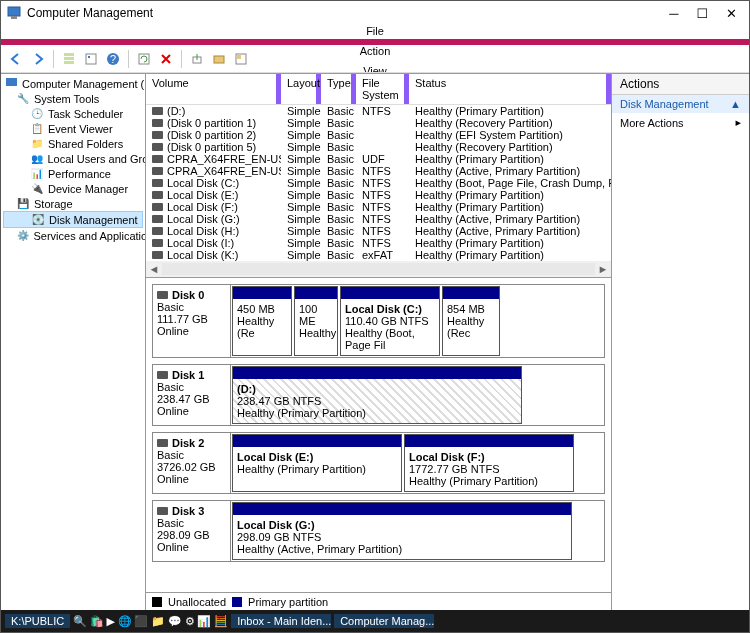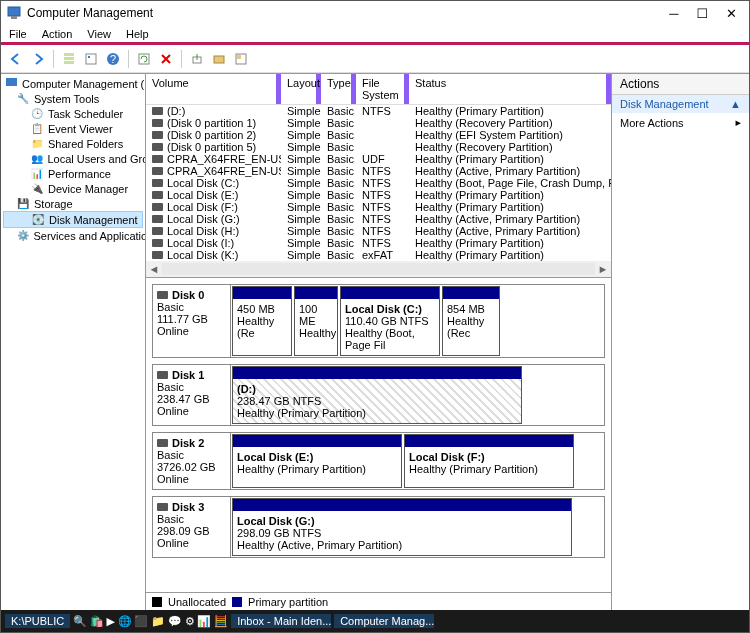--- a/index.html
+++ b/index.html
@@ -1,21 +1,21 @@
 <!DOCTYPE html>
 <html><head>
 <meta charset="utf-8">
 <style>
 * { box-sizing: border-box; margin: 0; padding: 0; font-family: "Segoe UI", Tahoma, sans-serif; font-size: 11px; }
 body { background: #fff; width: 750px; height: 633px; border: 1px solid #555; overflow: hidden; display: flex; flex-direction: column; }
 .titlebar { height: 24px; display: flex; align-items: center; padding: 0 6px; background: #fff; }
 .titlebar .title { margin-left: 6px; font-size: 12px; }
 .titlebar .ctl { margin-left: auto; display: flex; gap: 18px; padding-right: 6px; }
 .titlebar .ctl span { font-size: 13px; }
-.menubar { height: 20px; display: flex; align-items: center; gap: 15px; padding: 0 8px; border-bottom: 3px solid #be185d; }
+.menubar { height: 20px; display: flex; align-items: center; gap: 8px; padding: 0 8px; border-bottom: 6px solid #be185d; flex-direction: column; }
 .toolbar { height: 28px; display: flex; align-items: center; gap: 4px; padding: 0 6px; border-bottom: 1px solid #ddd; }
 .tb-btn { width: 18px; height: 18px; display: inline-flex; align-items: center; justify-content: center; }
 .sep { width: 1px; height: 18px; background: #ccc; margin: 0 2px; }
 .workarea { flex: 1; display: flex; border-top: 1px solid #999; min-height: 0; }
 .nav { width: 145px; border-right: 1px solid #999; padding: 2px; overflow: hidden; }
 .nav-item { display: flex; align-items: center; gap: 4px; padding: 1px 2px; white-space: nowrap; }
 .nav-item .ico { width: 13px; height: 13px; display: inline-flex; align-items: center; justify-content: center; font-size: 10px; }
 .nav-indent1 { padding-left: 14px; }
 .nav-indent2 { padding-left: 28px; }
 .nav-sel { background: #cce8ff; border: 1px solid #99ccff; }
@@ -374,20 +374,21 @@
               <div class="header"></div>
               <div class="body">
                 <div class="bold">Local Disk  (E:)</div>
                 <div>Healthy (Primary Partition)</div>
               </div>
             </div>
             <div class="part" style="width: 170px;">
               <div class="header"></div>
               <div class="body">
                 <div class="bold">Local Disk  (F:)</div>
+                <div>1772.77 GB NTFS</div>
                 <div>Healthy (Primary Partition)</div>
               </div>
             </div>
           </div>
         </div>
         <div class="disk-row">
           <div class="disk-info">
             <div class="dn"><span class="disk-ico"></span>Disk 3</div>
             <div>Basic</div>
             <div>298.09 GB</div>

